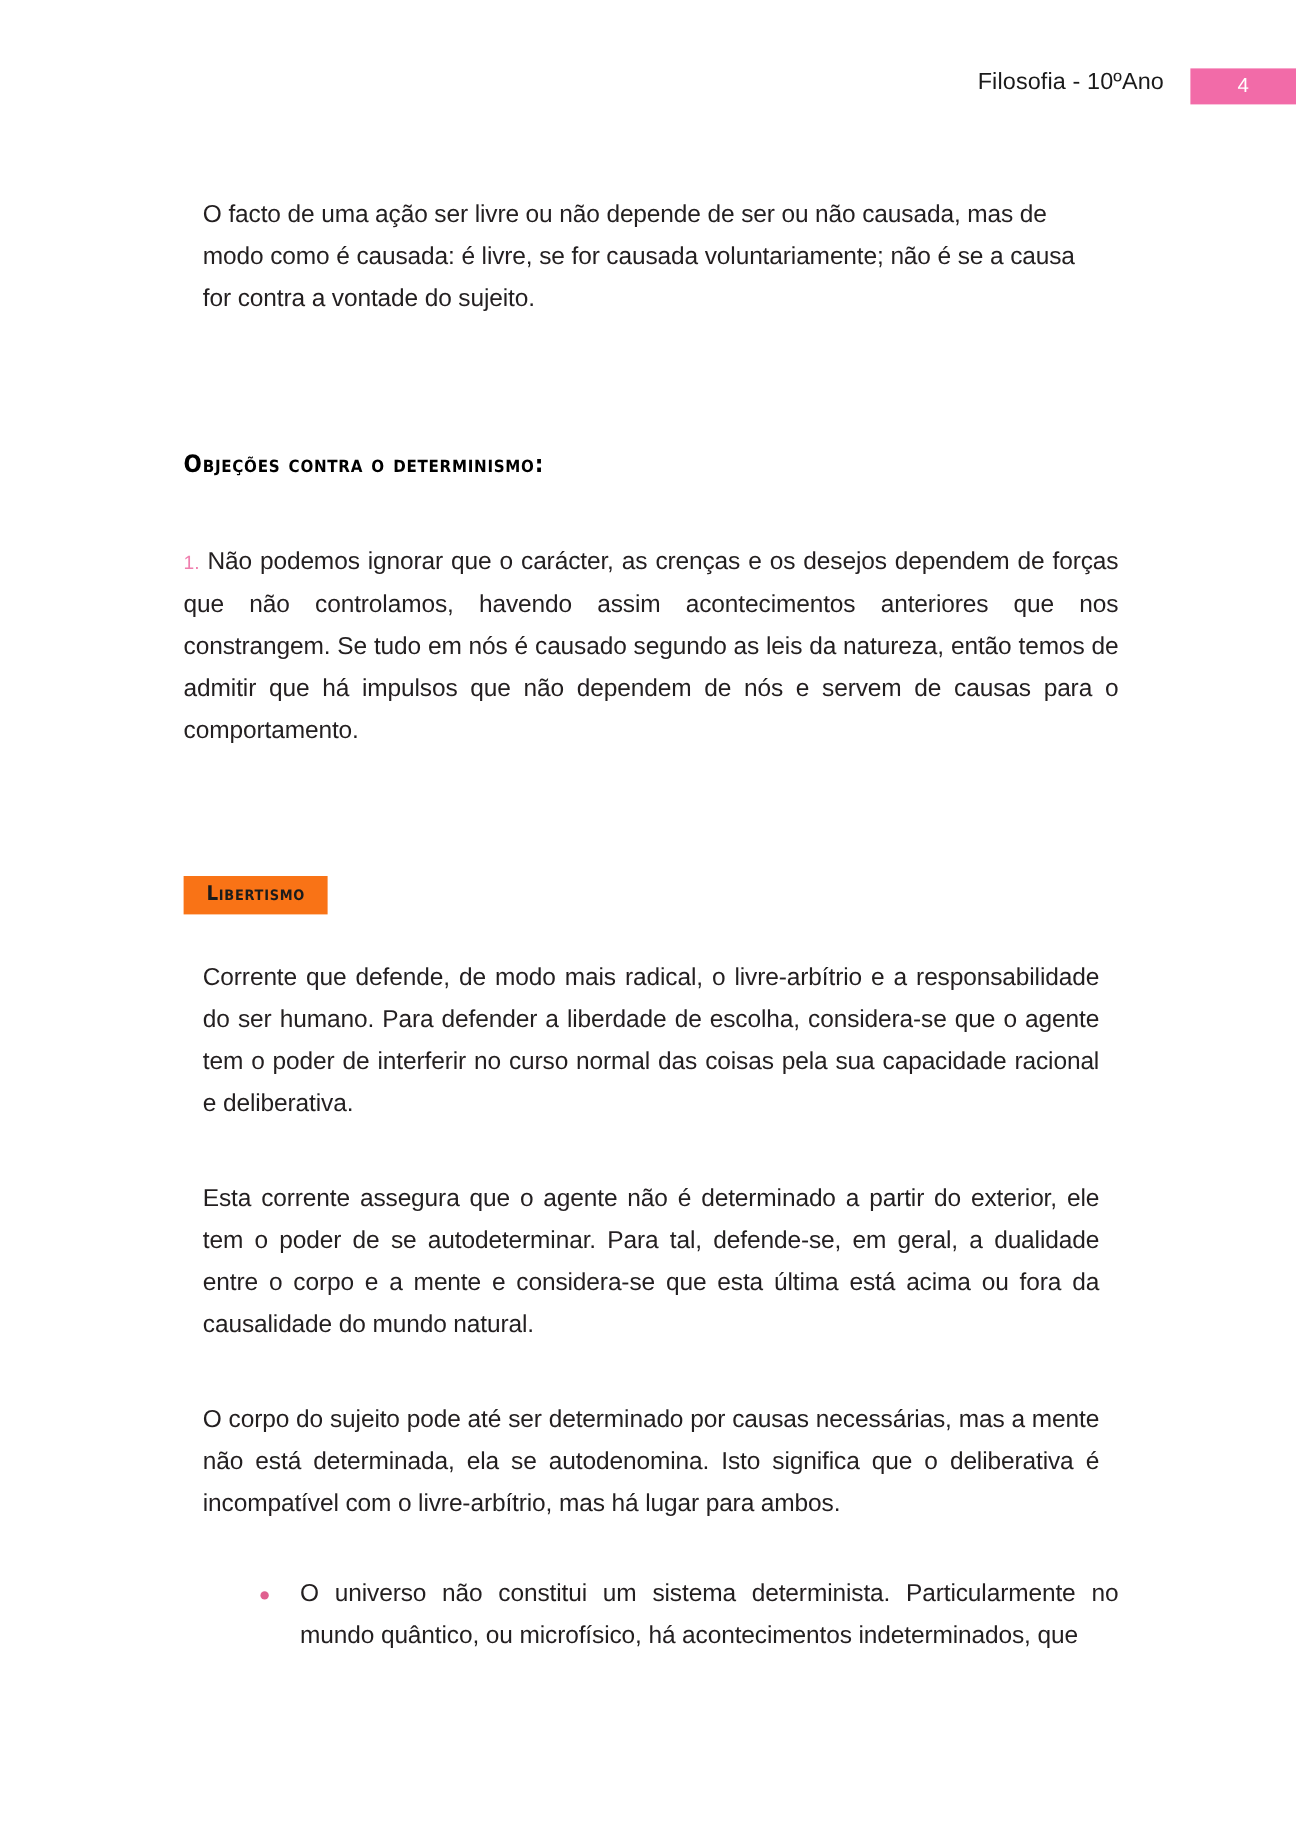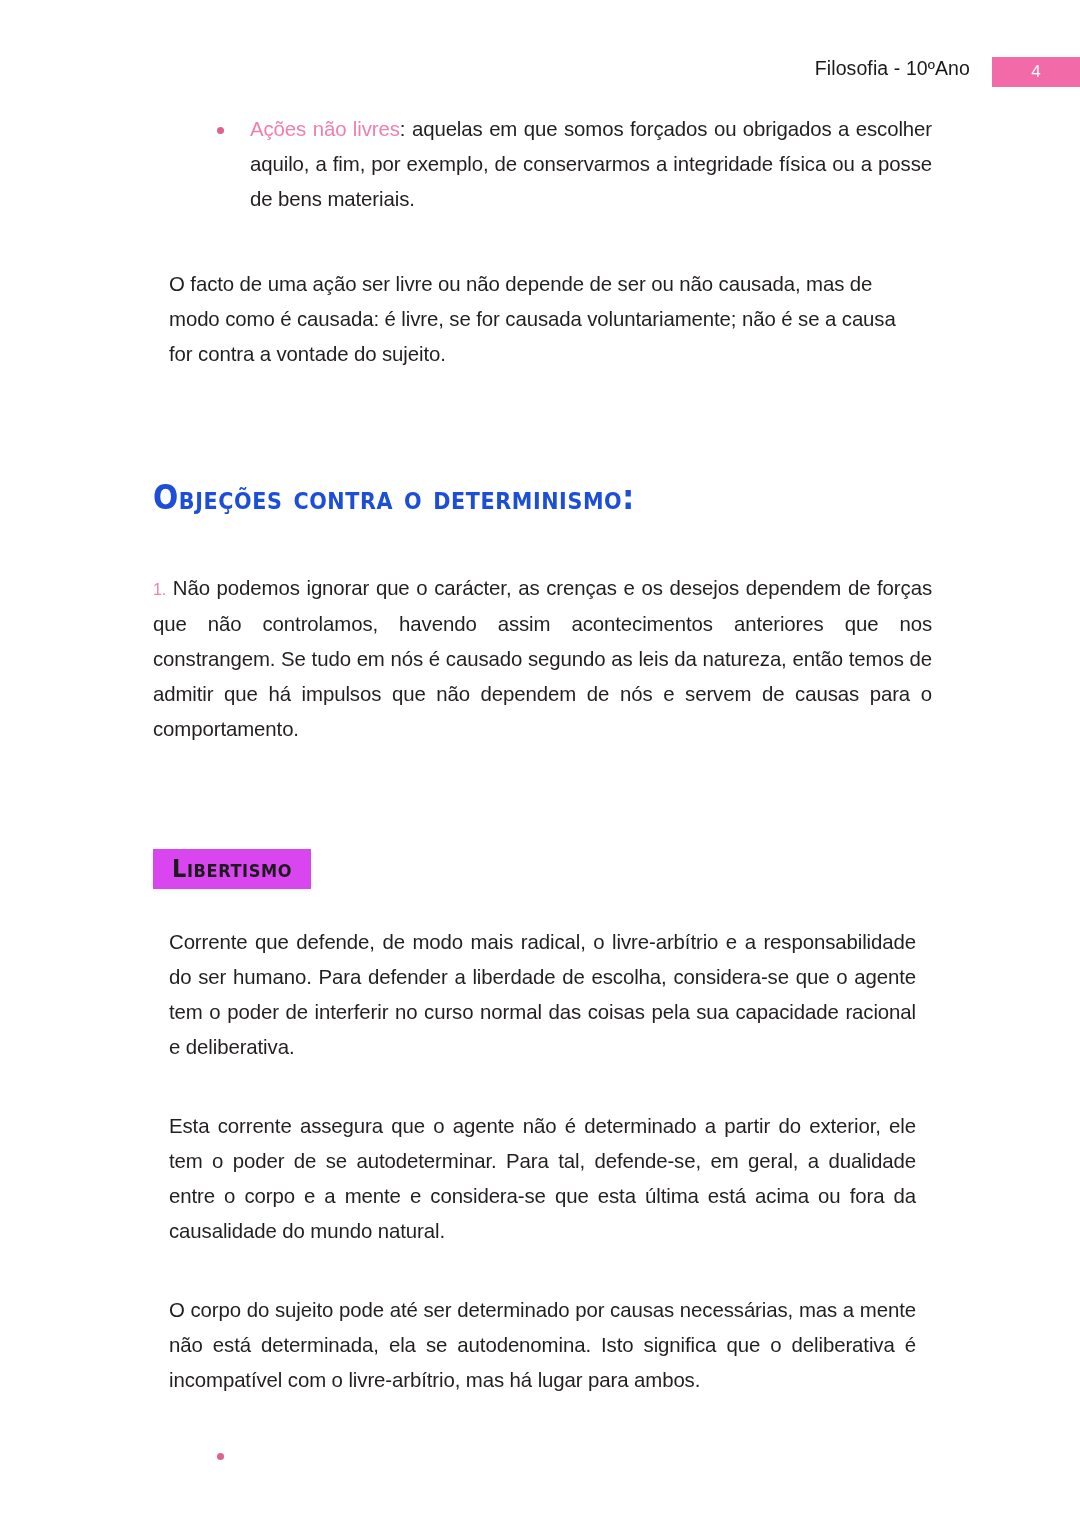--- a/index.html
+++ b/index.html
@@ -96,23 +96,23 @@
     border-radius: 50%;
     background: #e0608f;
   }
   .pink-lead {
     color: #ef7fae;
   }
 
   
   .section-heading {
     font-family: "DejaVu Sans Condensed", "Liberation Sans Narrow", "Liberation Sans", sans-serif;
-    font-size: 33px;
+    font-size: 20px;
     font-weight: 700;
-    color: #1d4ed8;
+    color: #000000;
     font-variant: small-caps;
     letter-spacing: 0.6px;
     text-transform: lowercase;
     line-height: 1.1;
     white-space: nowrap;
   }
   .section-heading::first-letter {
     text-transform: uppercase;
   }
 
@@ -121,25 +121,25 @@
     text-align: justify;
   }
   .num-marker {
     color: #ef7fae;
     font-size: 16px;
   }
 
   
   .chip {
     display: inline-block;
-    background: #d946ef;
+    background: #f97316;
     color: #1b1b1b;
     padding: 7px 19px 8px 19px;
     font-family: "DejaVu Sans Condensed", "Liberation Sans Narrow", "Liberation Sans", sans-serif;
-    font-size: 25px;
+    font-size: 17px;
     font-weight: 700;
     font-variant: small-caps;
     letter-spacing: 0.6px;
     line-height: 1;
     text-transform: lowercase;
   }
   .chip::first-letter {
     text-transform: uppercase;
   }
 
@@ -157,26 +157,20 @@
 </head>
 <body>
 
 <div class="page-header">
   <div class="header-title">Filosofia - 10ºAno</div>
   <div class="page-badge">4</div>
 </div>
 
 <div class="content">
 
-  <ul class="bullets body-text">
-    <li>
-      <span class="dot"></span>
-      <span class="pink-lead">Ações não livres</span><span>: aquelas em que somos forçados ou obrigados a escolher aquilo, a fim, por exemplo, de conservarmos a integridade física ou a posse de bens materiais.</span>
-    </li>
-  </ul>
 
   <div class="gap-md"></div>
 
   <p class="para body-text">O facto de uma ação ser livre ou não depende de ser ou não causada, mas de modo como é causada: é livre, se for causada voluntariamente; não é se a causa for contra a vontade do sujeito.</p>
 
   <div class="gap-xl"></div>
 
   <div class="section-heading">Objeções contra o determinismo:</div>
 
   <div class="gap-md"></div>
@@ -205,16 +199,17 @@
   <p class="para justify body-text">O corpo do sujeito pode até ser determinado por causas necessárias, mas a mente não está determinada, ela se autodenomina. Isto significa que o deliberativa é incompatível com o livre-arbítrio, mas há lugar para ambos.</p>
 
   <div class="gap-para"></div>
 
 
   <div class="gap-para"></div>
 
   <ul class="bullets body-text">
     <li>
       <span class="dot"></span>
+      <span>O universo não constitui um sistema determinista. Particularmente no mundo quântico, ou microfísico, há acontecimentos indeterminados, que</span>
     </li>
   </ul>
 
 </div>
 
 </body></html>

